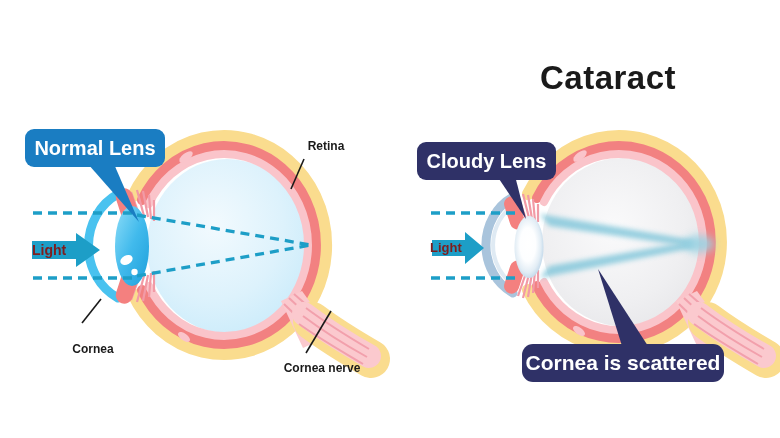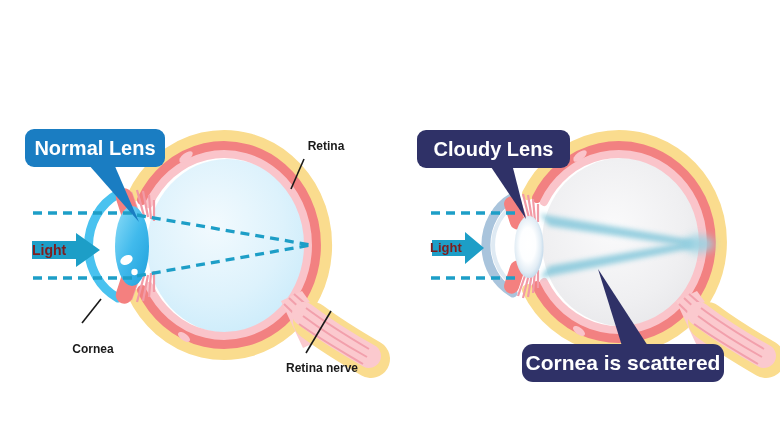--- a/index.html
+++ b/index.html
@@ -153,25 +153,26 @@
   <polygon points="489,164 512,164 526,219" fill="#2F3167"></polygon>
   <polygon points="598,269 622,346 648,346" fill="#2F3167"></polygon>
 
   <g stroke="#1A1A1A" stroke-width="1.6">
     <line x1="304" y1="159" x2="291" y2="189"></line>
     <line x1="101" y1="299" x2="82" y2="323"></line>
     <line x1="331" y1="311" x2="306" y2="353"></line>
   </g>
 </svg>
 
+<div class="abs title" style="left:468px;top:59px;width:280px;">Cataract</div>
 
 <div class="abs callout blue lens-callout" style="left:18px;top:129px;margin-left:7px;">Normal Lens</div>
-<div class="abs callout navy lens-callout" style="left:417px;top:130px;width:153px;">Cloudy Lens</div>
+<div class="abs callout navy lens-callout" style="left:417px;top:142px;width:139px;">Cloudy Lens</div>
 <div class="abs callout navy scatter-callout" style="left:522px;top:344px;">Cornea is scattered</div>
 
 <div class="abs anno" style="left:294px;top:139px;width:64px;">Retina</div>
 <div class="abs anno" style="left:56px;top:342px;width:74px;">Cornea</div>
-<div class="abs anno" style="left:250px;top:361px;width:144px;">Retina nerve</div>
+<div class="abs anno" style="left:250px;top:361px;width:144px;">Cornea nerve</div>
 
 <div class="abs light-text" style="left:32px;top:242px;width:44px;">Light</div>
 <div class="abs light-text" style="left:430px;top:240px;width:37px;font-size:13px;">Light</div>
 
 </div>
 
 </body></html>

